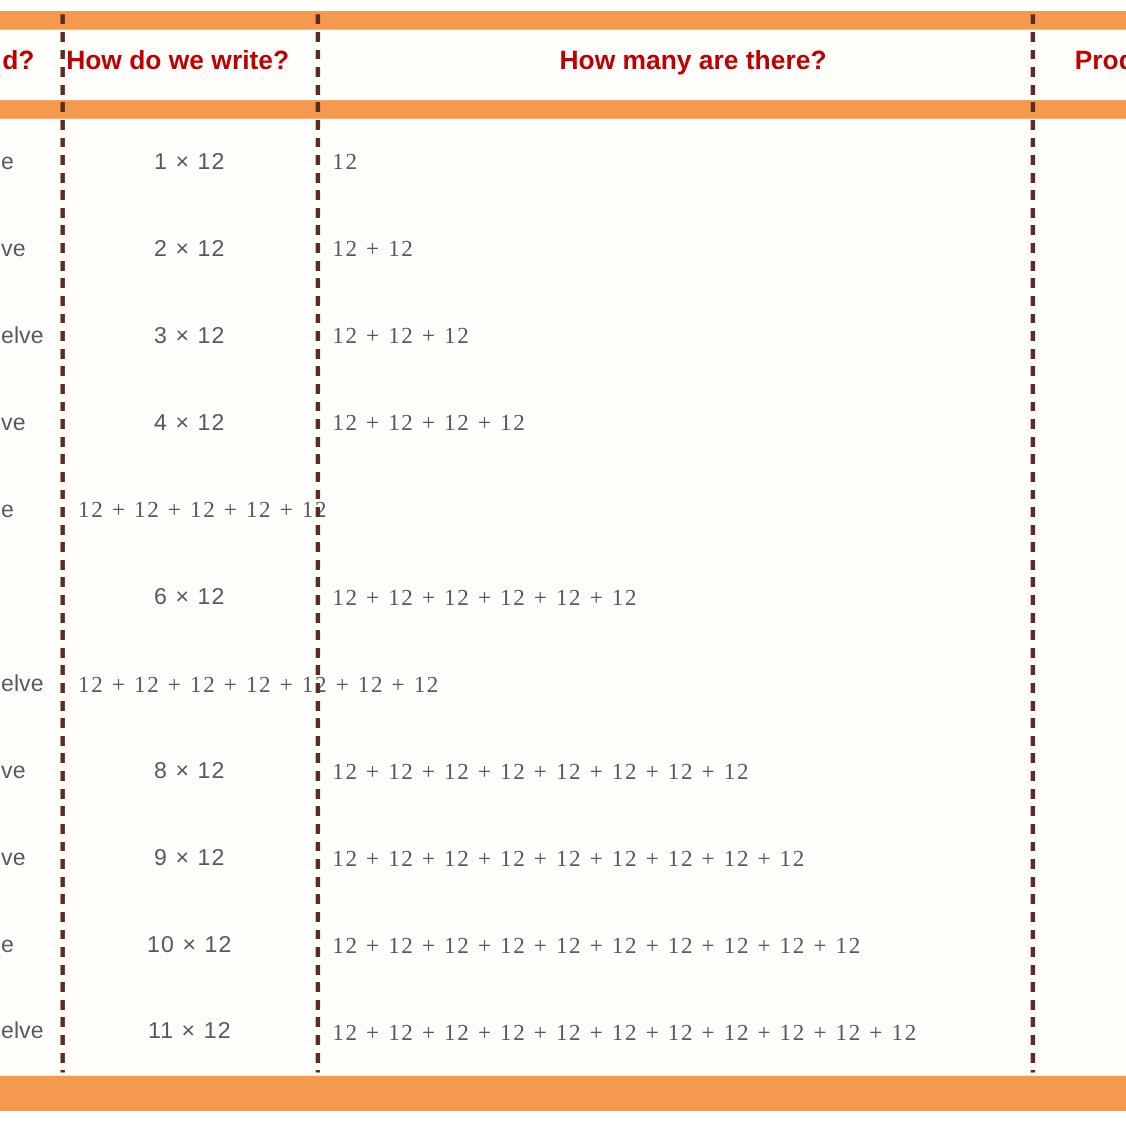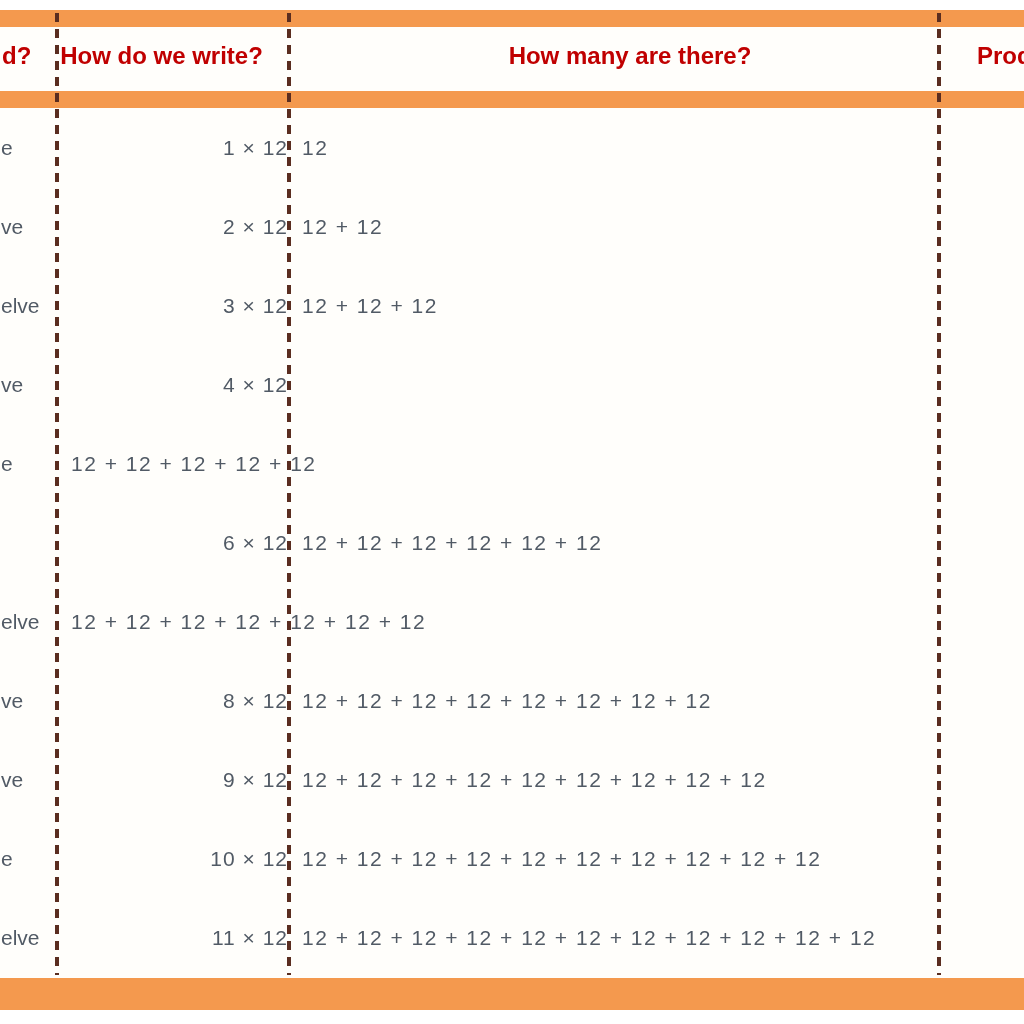--- a/index.html
+++ b/index.html
@@ -30,22 +30,22 @@
     background:repeating-linear-gradient(to bottom,var(--dash,#5A2D20) 0 9px,transparent 9px 16px);
   }
   .vd1{left:55px;} .vd2{left:287px;} .vd3{left:937px;}
 
   .tbody{
     position:absolute;top:108px;left:0;width:1024px;height:870px;
     display:flex;flex-direction:column;
   }
   .row{flex:1;display:flex;align-items:center;color:var(--txt,#515A65);font-size:21px;}
   .c1{width:57px;padding-left:1px;overflow:hidden;white-space:nowrap;box-sizing:border-box;}
-  .c2{width:231px;text-align:right;letter-spacing:1px;}
-  .c3{width:650px;padding-left:14px;letter-spacing:1.5px;white-space:nowrap;overflow:hidden;box-sizing:border-box;}
+  .c2{width:231px;text-align:center;letter-spacing:1px;}
+  .c3{width:650px;padding-left:14px;letter-spacing:1.5px;white-space:nowrap;overflow:hidden;box-sizing:border-box;font-family:Liberation Serif, serif;}
   .c4{width:86px;}
 </style>
 </head>
 <body>
 
 <div class="page" style="--orange: #F4994E; --hdr: #C00000; --dash: #5A2D20; --txt: #515A65;">
 
   <div class="white-edge-top"></div>
   <div class="bar bar-top"></div>
   <div class="bar bar-mid"></div>
@@ -74,20 +74,21 @@
       </div>
       <div class="row">
         <div class="c1">elve</div>
         <div class="c2">3 × 12</div>
         <div class="c3">12 + 12 + 12</div>
         <div class="c4"></div>
       </div>
       <div class="row">
         <div class="c1">ve</div>
         <div class="c2">4 × 12</div>
+        <div class="c3">12 + 12 + 12 + 12</div>
         <div class="c4"></div>
       </div>
       <div class="row">
         <div class="c1">e</div>
         <div class="c3">12 + 12 + 12 + 12 + 12</div>
         <div class="c4"></div>
       </div>
       <div class="row">
         <div class="c1"></div>
         <div class="c2">6 × 12</div>

